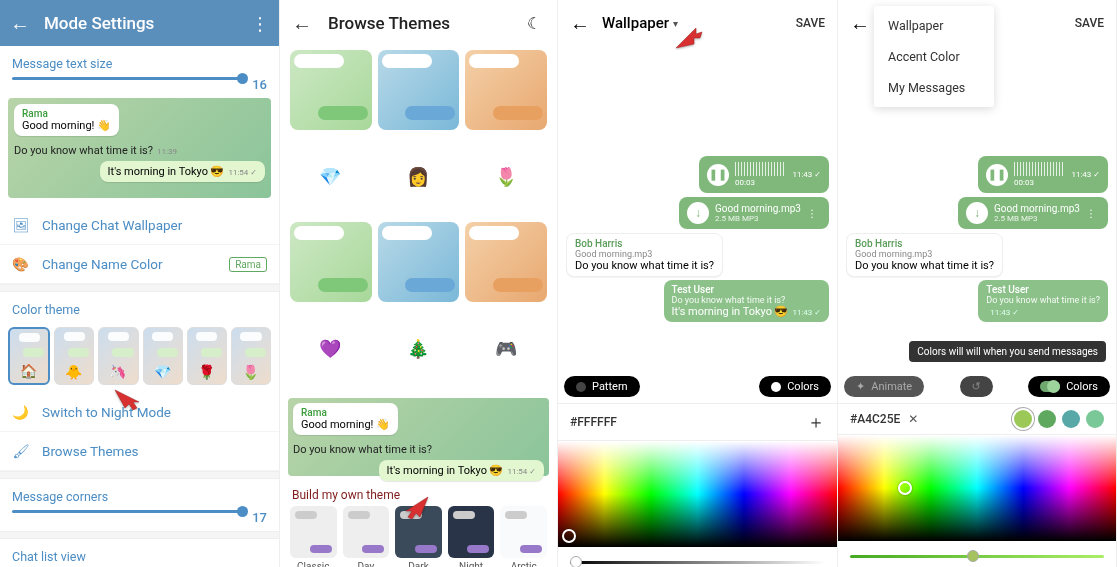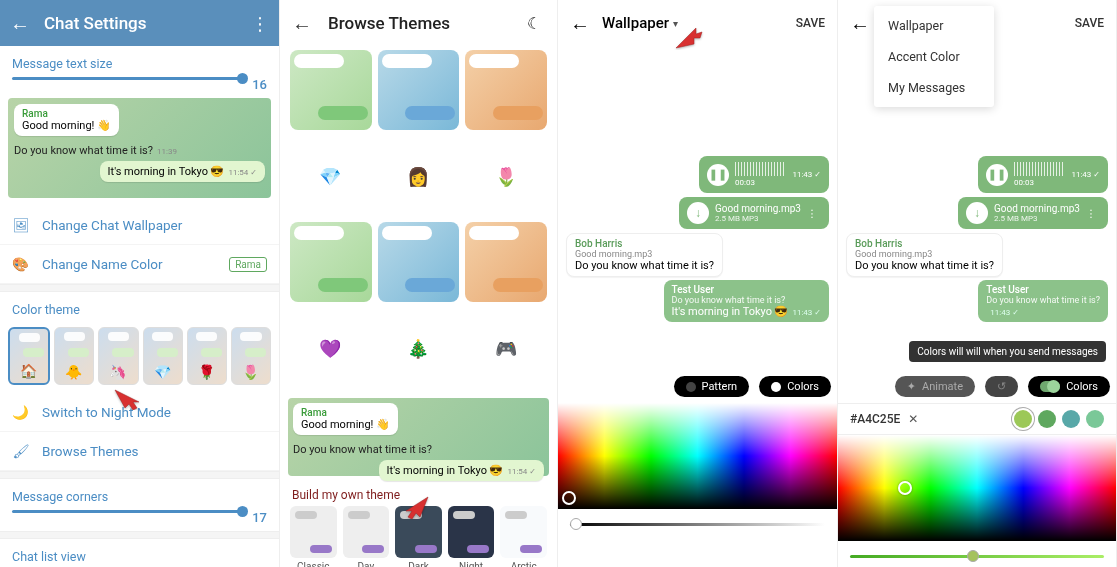--- a/index.html
+++ b/index.html
@@ -75,21 +75,21 @@
   .vwave { flex:1; height:14px; background:repeating-linear-gradient(90deg,#fff 0 1px,transparent 1px 3px); opacity:.8;}
   .vtime { font-size:8px;}
   .file-msg { background:#7fb87a; border-radius:8px; padding:5px 8px; margin-left:auto; width:150px; color:#fff; font-size:10px; display:flex; align-items:center; gap:6px; margin-bottom:4px;}
   .fdl { width:22px; height:22px; background:#fff; border-radius:50%; display:flex; align-items:center; justify-content:center; color:#7fb87a; font-size:12px;}
   .fmeta { font-size:8px; opacity:.85; display:block;}
   .in-msg { background:#fff; border:1px solid #eee; border-radius:8px; padding:4px 8px; font-size:11px; display:inline-block; max-width:85%; margin-bottom:3px; box-shadow:0 1px 1px rgba(0,0,0,.05);}
   .in-msg .nm { color:#5a9c5a; font-size:10px; font-weight:500; display:block;}
   .in-msg .sub { color:#888; font-size:9px; display:block;}
   .out-msg { background:#8cc28a; color:#fff; border-radius:8px; padding:4px 8px; font-size:11px; display:inline-block; max-width:88%; float:right; clear:both;}
   .out-msg .nm { font-size:10px; font-weight:500; display:block;}
-  .pill-row { display:flex; justify-content:flex-end; gap:10px; padding:6px;}
+  .pill-row { display:flex; justify-content:space-between; gap:10px; padding:6px;}
   .pill { border-radius:14px; padding:4px 12px; font-size:11px; display:flex; align-items:center; gap:6px;}
   .pill.dark { background:#000; color:#fff;}
   .pill.grey { background:#555; color:#aaa;}
   .pill.greydark { background:#444; color:#888;}
   .pill .dot { width:10px; height:10px; border-radius:50%; background:#fff;}
   .pill .toggle { width:20px; height:11px; background:#6fa86f; border-radius:6px; position:relative;}
   .pill .toggle::after{content:"";position:absolute;right:0;top:-1px;width:13px;height:13px;background:#9cd49c;border-radius:50%;}
   .hex-row { display:flex; align-items:center; padding:6px 12px; gap:8px; border-top:1px solid #eee; border-bottom:1px solid #eee;}
   .hex-val { font-size:12px; color:#333; font-weight:500;}
   .hex-x { font-size:12px; color:#555;}
@@ -113,21 +113,21 @@
 
   .red-arrow { fill:#d83030; stroke:#a02020; stroke-width:.5; filter:drop-shadow(0 1px 1px rgba(0,0,0,.3));}
   .clearfix::after { content:""; display:table; clear:both;}
 </style>
 </head>
 <body>
 
 <div class="panel p1">
   <div class="tg-header">
     <span class="back">←</span>
-    <span class="title">Chat Settings</span>
+    <span class="title">Mode Settings</span>
     <span class="more">⋮</span>
   </div>
   <div class="section-title">Message text size</div>
   <div class="slider-row">
     <div class="slider"></div>
     <span class="slider-val">16</span>
   </div>
   <div class="chat-preview">
     <div class="bubble-in"><span class="name">Rama</span><span>Good morning! 👋</span></div><br>
     <span style="font-size:11px;color:#222;">Do you know what time it is?</span><span class="ts">11:39</span>
@@ -317,20 +317,24 @@
   </div>
   <div class="pill-row">
     <div class="pill dark">
         <span class="dot" style="background:#444"></span>
         <span>Pattern</span>
       </div>
     <div class="pill dark">
         <span class="dot"></span>
         <span>Colors</span>
       </div>
+  </div>
+  <div class="hex-row">
+    <span class="hex-val">#FFFFFF</span>
+    <span class="plus">＋</span>
   </div>
   <div class="hue-sat">
     <div class="picker-ring" style="left:4px; bottom:4px;"></div>
   </div>
   <div class="grad-bar">
       <div class="grad-dot" style="left:0"></div>
     </div>
 </div>
 
 <div class="panel p4">

